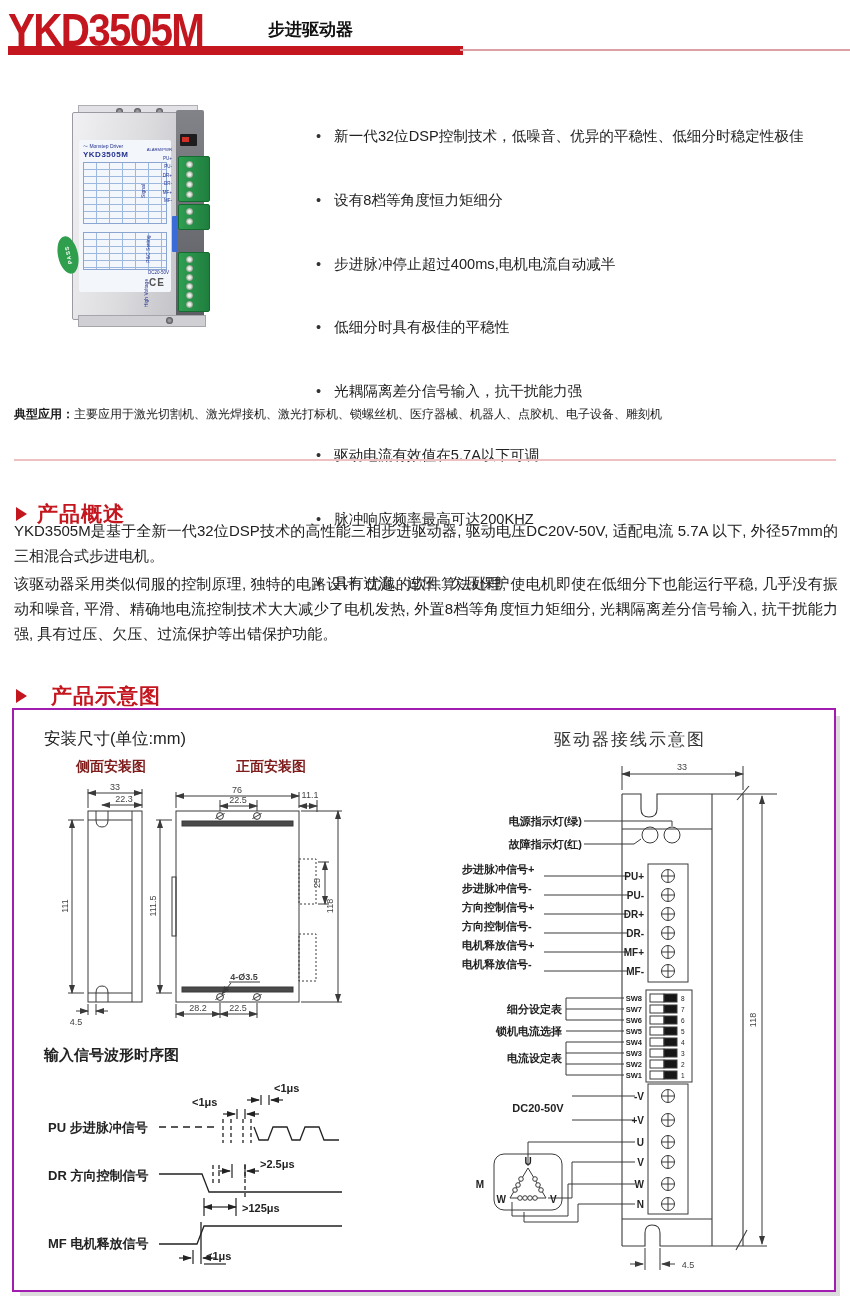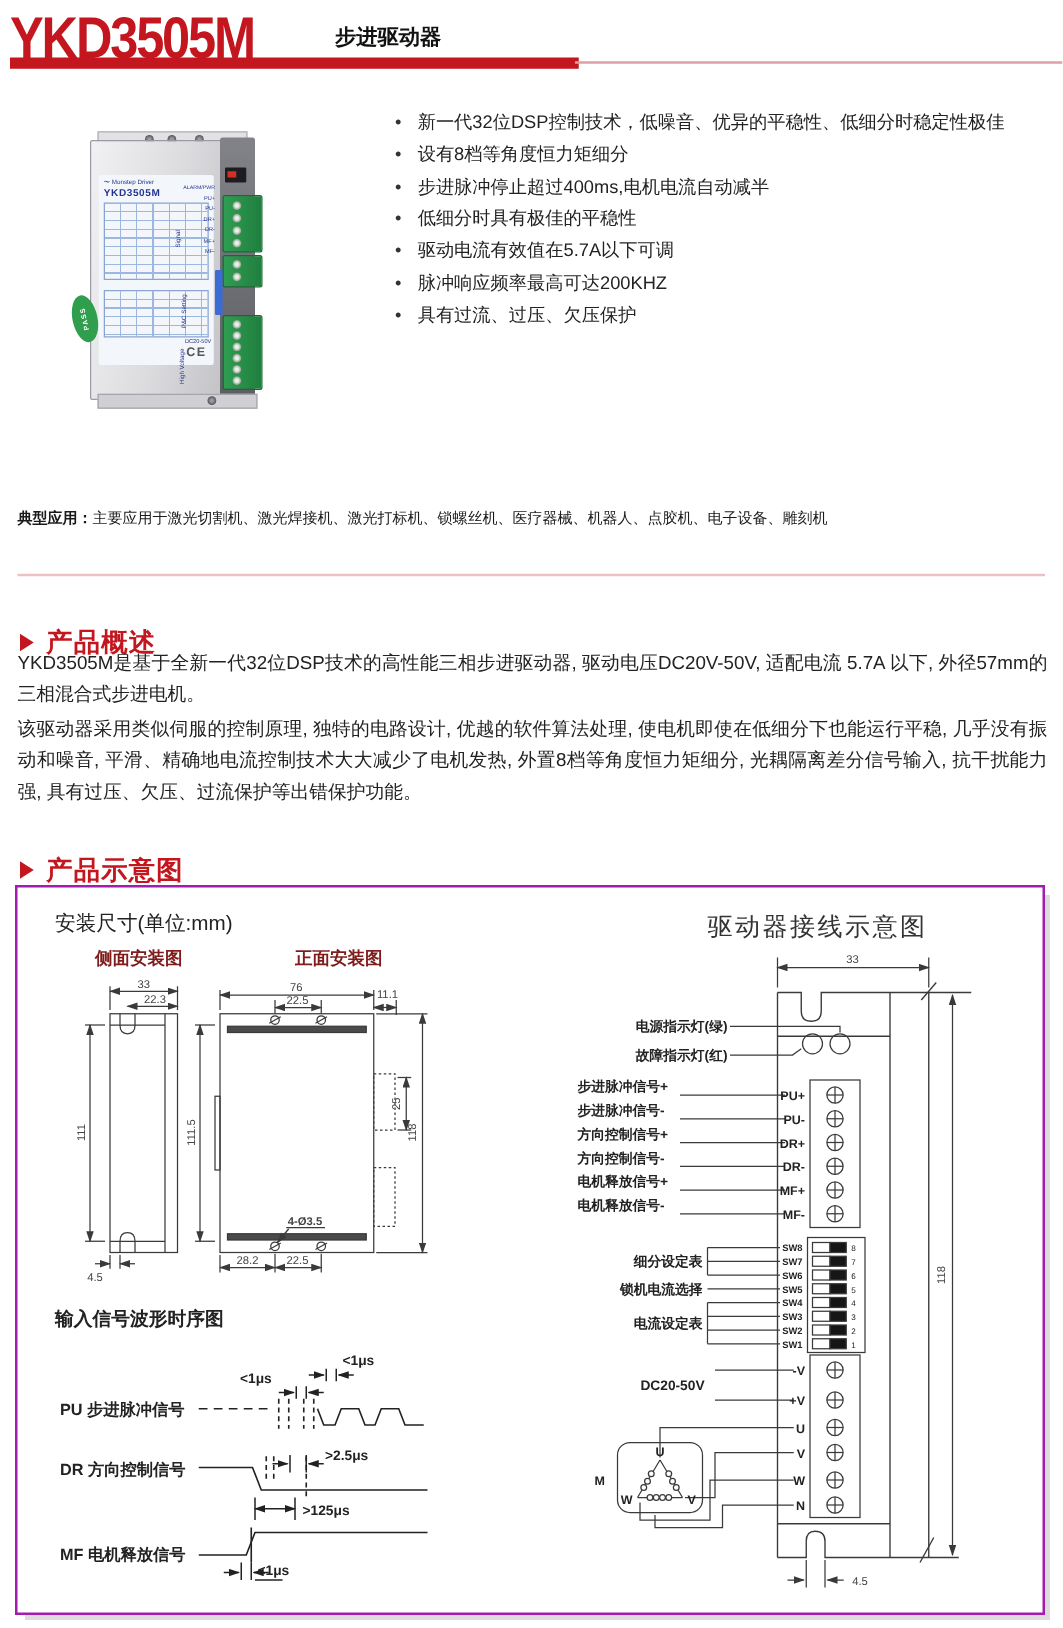--- a/index.html
+++ b/index.html
@@ -14,37 +14,37 @@
   
   .sec-title{position:absolute;display:flex;align-items:center;}
   .tri{width:0;height:0;border-left:11px solid #c3161e;border-top:7px solid transparent;
        border-bottom:7px solid transparent;margin-right:10px;}
   .sec-title span{font-size:21px;font-weight:bold;color:#c3161e;letter-spacing:1px;margin-top:16px;}
   
   .features{position:absolute;left:310px;top:86px;width:538px;}
   .features .head{display:flex;align-items:center;margin-bottom:10px;}
   .features .head span{font-size:21px;font-weight:bold;color:#c3161e;letter-spacing:1px;}
   .features ul{list-style:none;margin:0;padding:0;}
-  .features li{font-size:14.6px;line-height:25.8px;color:#222;}
+  .features li{font-size:14.6px;line-height:25.8px;color:#222;margin-top:38px;}
   .features li::before{content:"•";margin:0 13px 0 6px;color:#333;}
   
   .apps{position:absolute;left:14px;top:406px;width:824px;font-size:12px;color:#1a1a1a;}
   .apps b{font-weight:bold;}
   .divider{position:absolute;left:14px;top:459px;right:14px;height:2px;background:#eec0c2;}
   .overview-p{position:absolute;left:14px;top:518px;width:824px;font-size:15px;
               line-height:25px;color:#222;text-align:justify;}
   .overview-p p{margin:0 0 3px 0;}
   
   .dbox{position:absolute;left:12px;top:708px;width:820px;height:580px;background:#fff;
         border:2px solid #a21caf;box-shadow:6px 6px 0 -2px #dcdcdc;}
   .dbox .mtitle{position:absolute;left:30px;top:18px;font-size:16.5px;color:#222;}
   .dbox .subhead{position:absolute;font-size:14px;font-weight:bold;color:#7f1d1d;}
   .dbox .ttitle{position:absolute;left:30px;top:336px;font-size:15px;font-weight:bold;color:#222;}
-  .dbox .wtitle{position:absolute;left:455px;top:18px;width:370px;text-align:center;
-                font-size:20px;color:#333;letter-spacing:2px;}
+  .dbox .wtitle{position:absolute;left:431px;top:18px;width:370px;text-align:center;
+                font-size:17px;color:#333;letter-spacing:2px;}
   svg{position:absolute;overflow:visible;}
   svg text{font-family:"Liberation Sans","DejaVu Sans",sans-serif;fill:#333;stroke:none;}
   .dimtxt{font-size:9px;fill:#444;}
   .cnlbl{font-size:11px;font-weight:bold;fill:#222;}
   .pinlbl{font-size:10px;font-weight:bold;fill:#222;}
   .swlbl{font-size:7.5px;font-weight:bold;fill:#222;}
   .numlbl{font-size:6.5px;fill:#222;}
   .annlbl{font-size:11px;font-weight:bold;fill:#222;}
   .siglbl{font-size:13px;font-weight:bold;fill:#222;}
   
@@ -146,41 +146,42 @@
   <div class="ph-botflange"></div>
   <span class="ph-hole" style="left:114px;top:217px;"></span>
 </div>
 
 <div class="features">
   <ul>
     <li>新一代32位DSP控制技术，低噪音、优异的平稳性、低细分时稳定性极佳</li>
     <li>设有8档等角度恒力矩细分</li>
     <li>步进脉冲停止超过400ms,电机电流自动减半</li>
     <li>低细分时具有极佳的平稳性</li>
+    <li>光耦隔离差分信号输入，抗干扰能力强</li>
     <li>驱动电流有效值在5.7A以下可调</li>
     <li>脉冲响应频率最高可达200KHZ</li>
     <li>具有过流、过压、欠压保护</li>
   </ul>
 </div>
 
 <div class="apps">
   <b>典型应用：</b><span>主要应用于激光切割机、激光焊接机、激光打标机、锁螺丝机、医疗器械、机器人、点胶机、电子设备、雕刻机</span>
 </div>
 <div class="divider"></div>
 
 <div class="sec-title" style="left:16px;top:484px;">
   <span class="tri"></span>
   <span>产品概述</span>
 </div>
 <div class="overview-p">
   <p>YKD3505M是基于全新一代32位DSP技术的高性能三相步进驱动器, 驱动电压DC20V-50V, 适配电流 5.7A 以下, 外径57mm的三相混合式步进电机。</p>
   <p>该驱动器采用类似伺服的控制原理, 独特的电路设计, 优越的软件算法处理, 使电机即使在低细分下也能运行平稳, 几乎没有振动和噪音, 平滑、精确地电流控制技术大大减少了电机发热, 外置8档等角度恒力矩细分, 光耦隔离差分信号输入, 抗干扰能力强, 具有过压、欠压、过流保护等出错保护功能。</p>
 </div>
 
-<div class="sec-title" style="left:16px;top:666px;">
+<div class="sec-title" style="left:16px;top:666px;gap:14px;">
   <span class="tri"></span>
   <span>产品示意图</span>
 </div>
 
 <div class="dbox">
   <div class="mtitle">安装尺寸(单位:mm)</div>
   <div class="subhead" style="left:62px;top:48px;">侧面安装图</div>
   <div class="subhead" style="left:222px;top:48px;">正面安装图</div>
 
   <svg style="left:18px;top:74px;" width="395" height="252" viewBox="0 0 395 252">

